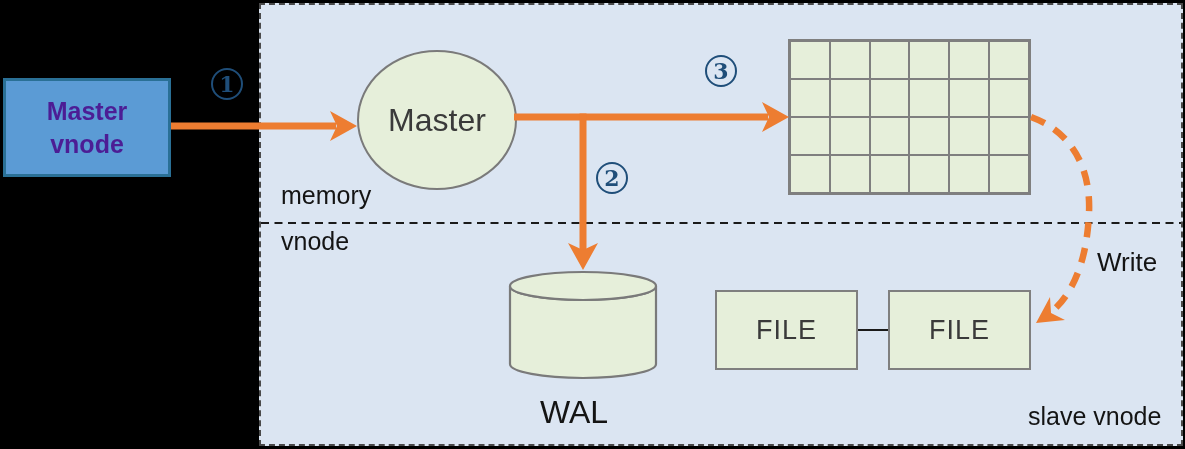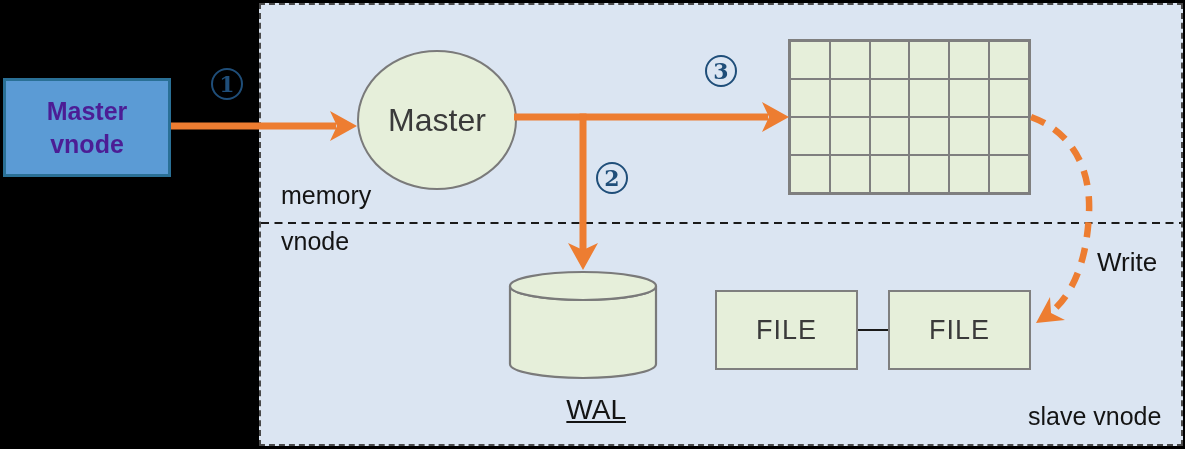--- a/index.html
+++ b/index.html
@@ -40,21 +40,21 @@
   .step-circle{
     position:absolute;width:28px;height:28px;border-radius:50%;
     border:2.5px solid #1f4e79;color:#1f4e79;
     display:flex;align-items:center;justify-content:center;
     font-family:"DejaVu Serif","Liberation Serif",serif;
     font-size:22px;font-weight:bold;line-height:1;
   }
   .lbl{position:absolute;color:#141414;}
   .lbl-memory{left:281px;top:181px;font-size:25px;}
   .lbl-disk{left:281px;top:227px;font-size:25px;}
-  .lbl-wal{left:540px;top:394px;width:86px;text-align:right;font-size:28px;text-decoration:underline;}
+  .lbl-wal{left:540px;top:394px;width:86px;text-align:left;font-size:32px;}
   .lbl-flush{left:1097px;top:247px;font-size:26px;}
   .lbl-slave{left:1028px;top:402px;font-size:25px;text-align:right;}
   svg.overlay{position:absolute;left:0;top:0;pointer-events:none;}
 </style>
 </head>
 <body>
 
 <div class="canvas">
 
   <div class="container"></div>

